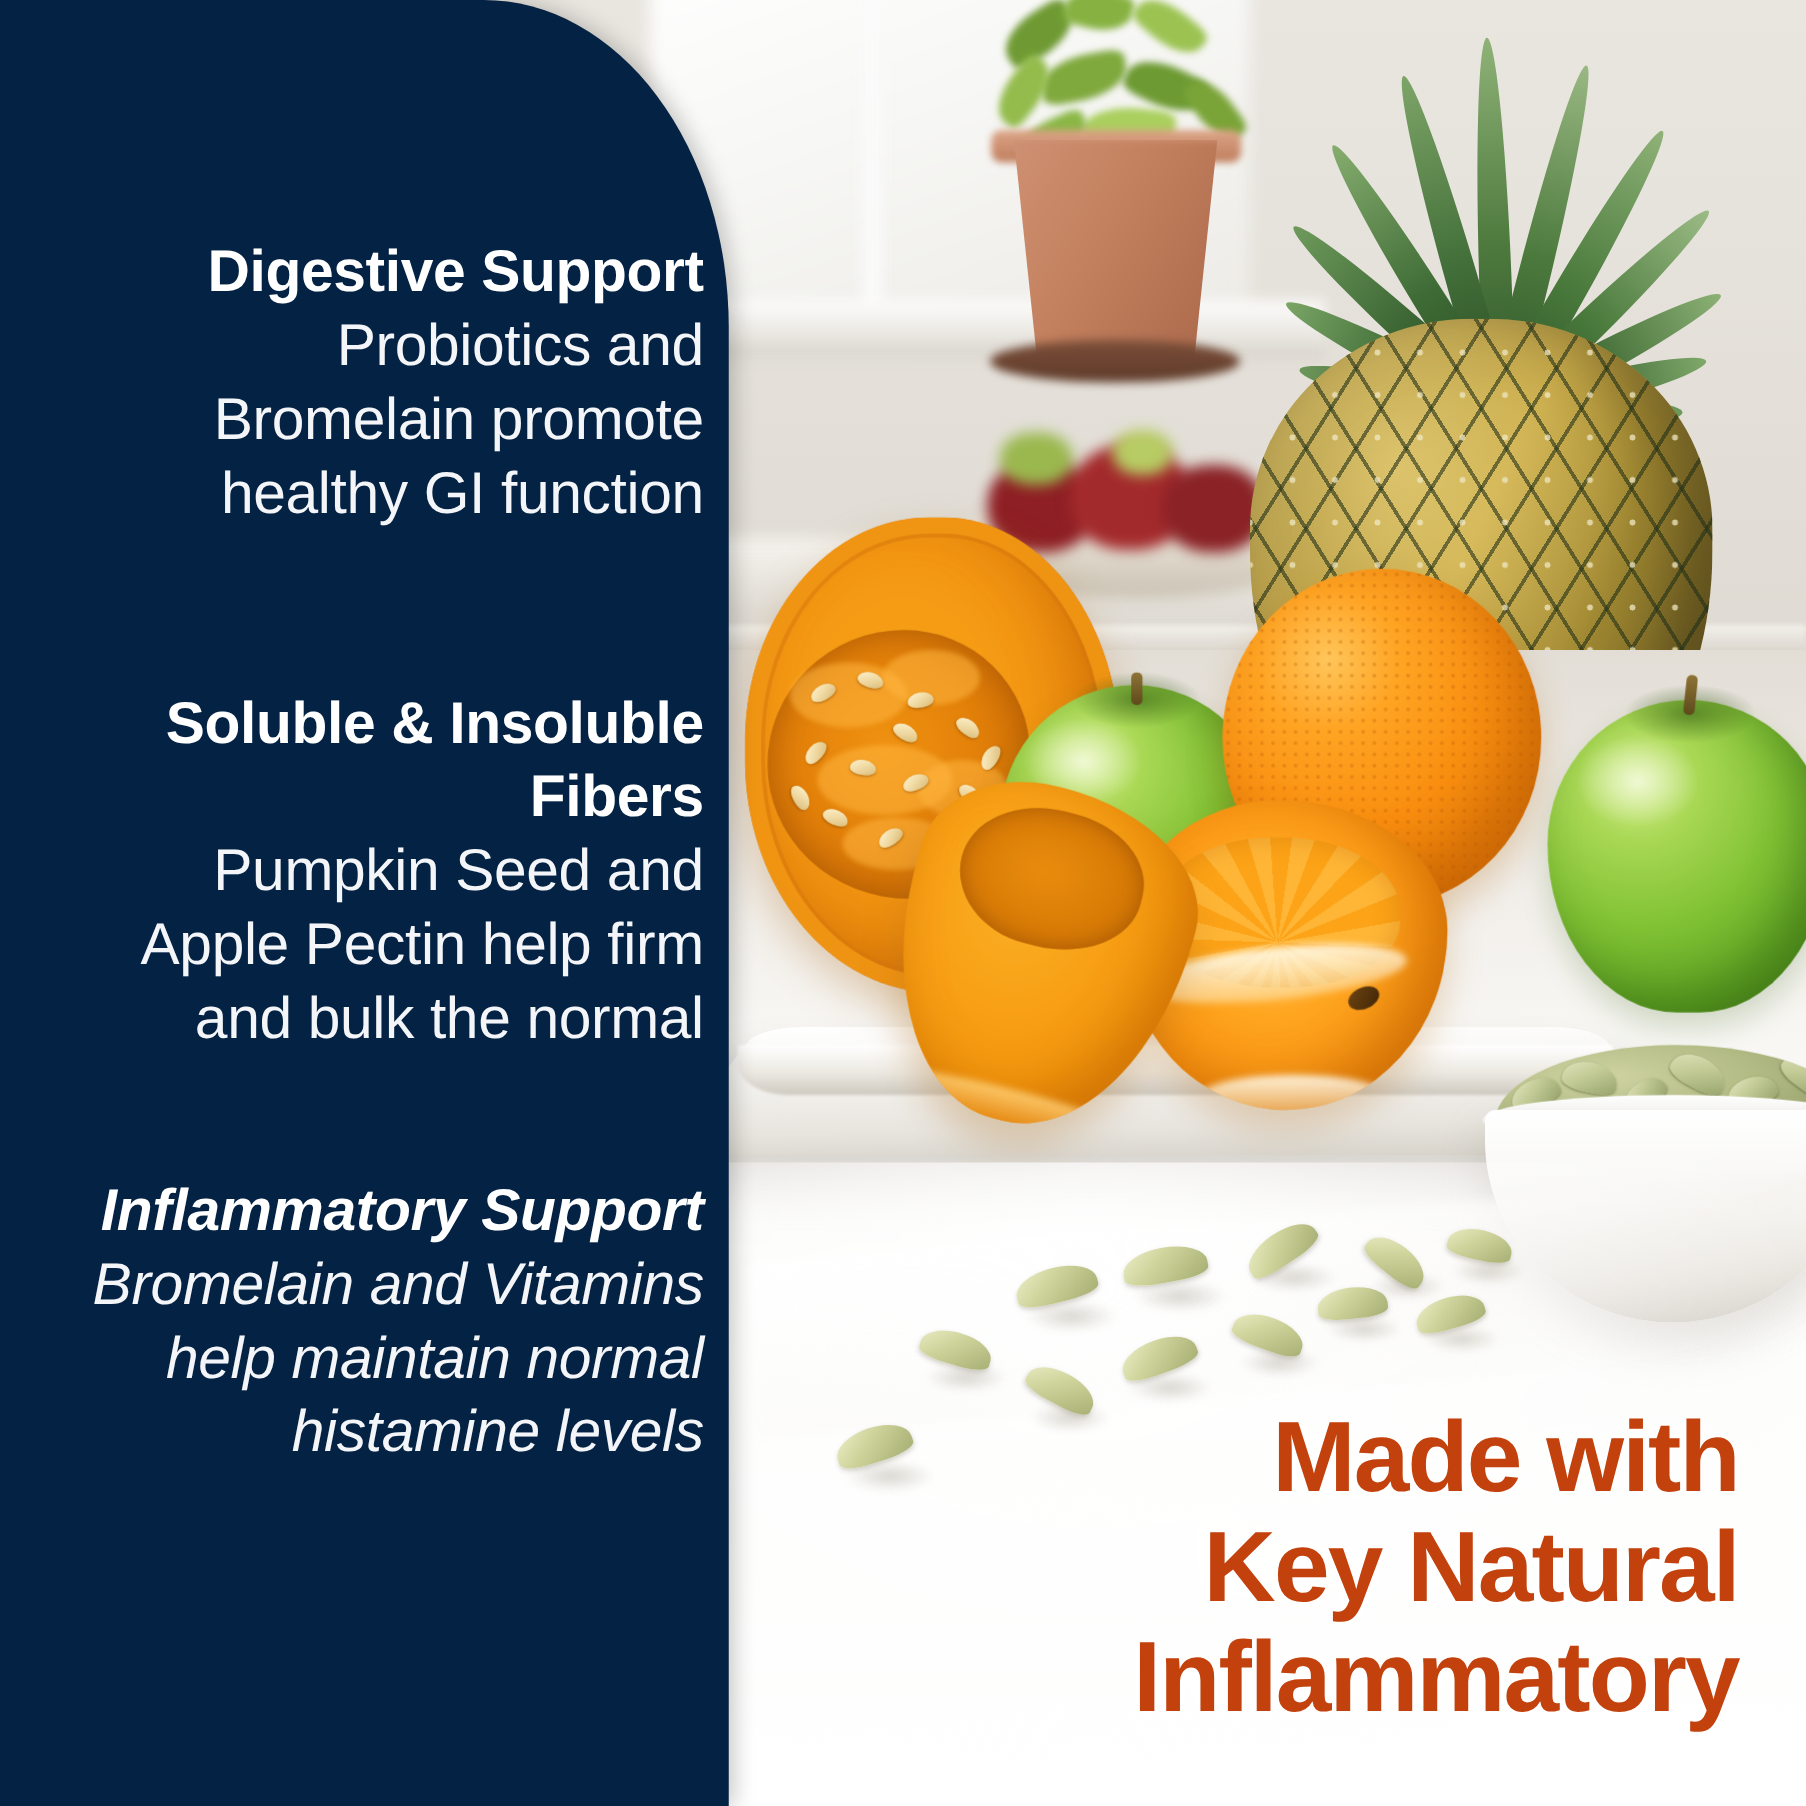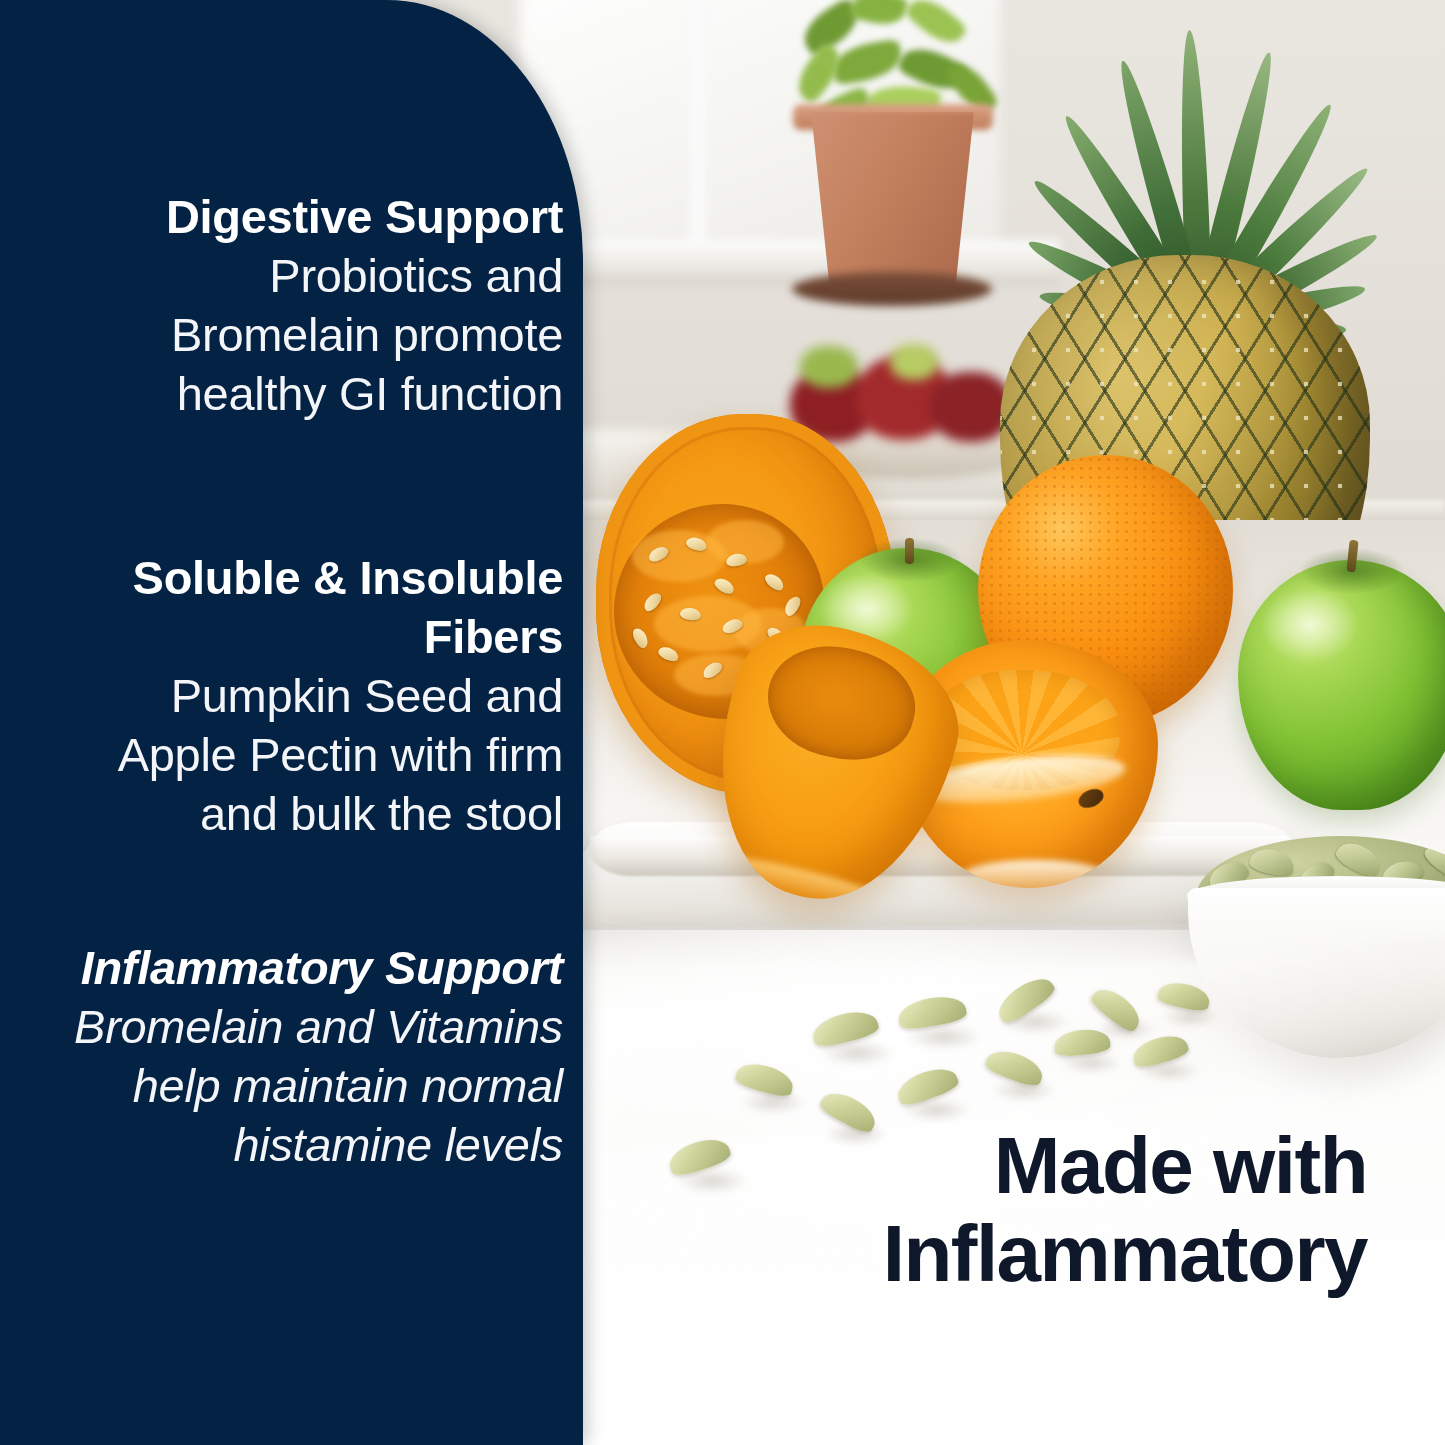--- a/index.html
+++ b/index.html
@@ -288,26 +288,26 @@
     box-shadow:0 2px 4px rgba(140,135,112,.38);
   }
   .seed-sh{
     position:absolute;border-radius:50%;
     background:radial-gradient(ellipse at 50% 50%,rgba(160,155,138,.4) 0%,rgba(160,155,138,0) 72%);
     filter:blur(3px);
   }
 
   
   .headline{
-    position:absolute;right:78px;top:1122px;width:640px;
+    position:absolute;right:54px;top:1122px;width:640px;
     text-align:right;
     font-weight:bold;
     font-size:80px;line-height:88px;
     letter-spacing:-1.5px;
-    color:#0f172a;
+    color:#c2410c;
     text-shadow:0 2px 10px rgba(255,255,255,.85), 0 0 26px rgba(255,255,255,.65);
   }
   .headline span{display:block;}
 
   
   .panel{
     position:absolute;left:0;top:0;width:583px;height:1445px;
     background:#042243;
     border-top-right-radius:196px 262px;
     box-shadow:4px 0 18px rgba(0,0,0,.22);
@@ -501,34 +501,35 @@
       <div class="seed-sh" style="left:1138px;top:1060px;width:62px;height:22px;"></div>
       <div class="seed" style="left:1132px;top:1038px;width:56px;height:25px;transform:rotate(-16deg);"></div>
 
       <div class="seed-sh" style="left:1162px;top:1006px;width:58px;height:22px;"></div>
       <div class="seed" style="left:1158px;top:984px;width:52px;height:24px;transform:rotate(12deg);"></div>
     </div>
   </div>
 
   <div class="headline">
     <span>Made with</span>
+    <span>Key Natural</span>
     <span>Inflammatory</span>
   </div>
 
   <div class="panel">
     <div class="panel-inner">
 
       <div class="block" id="block-0">
         <h3>Digestive Support</h3>
         <p>Probiotics and Bromelain promote healthy GI function</p>
       </div>
 
       <div class="block" id="block-1">
         <h3>Soluble &amp; Insoluble Fibers</h3>
-        <p>Pumpkin Seed and Apple Pectin with firm and bulk the stool</p>
+        <p>Pumpkin Seed and Apple Pectin help firm and bulk the normal</p>
       </div>
 
       <div class="block" id="block-2">
         <h3>Inflammatory Support</h3>
         <p>Bromelain and Vitamins help maintain normal histamine levels</p>
       </div>
 
     </div>
   </div>
 

